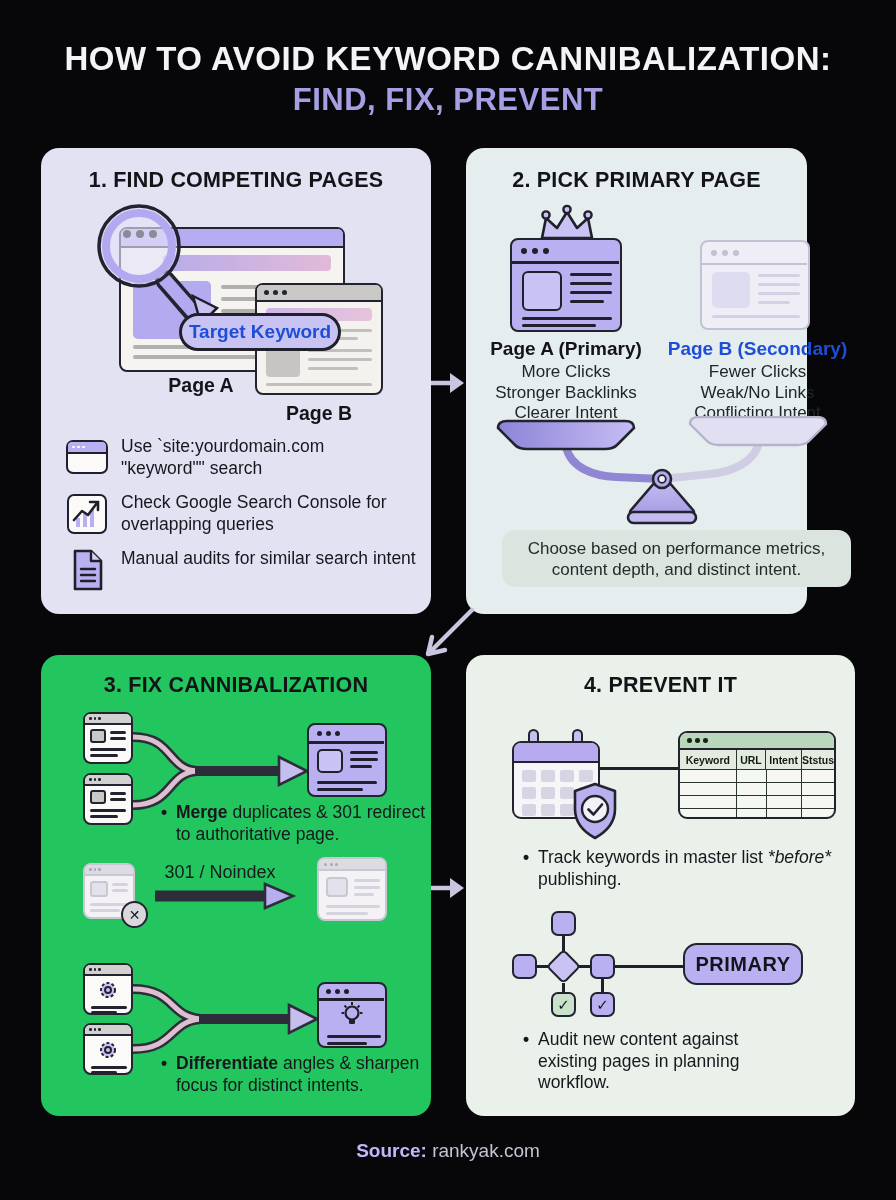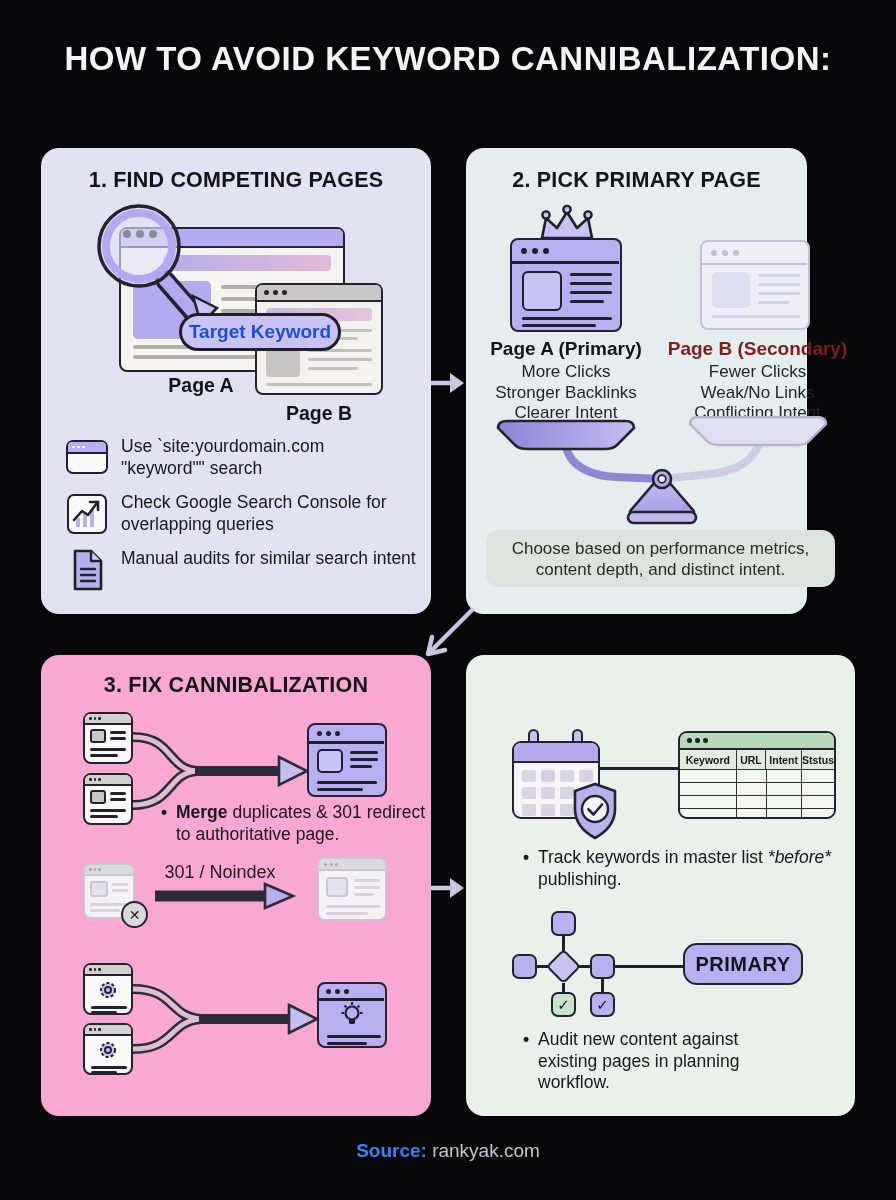--- a/index.html
+++ b/index.html
@@ -24,29 +24,30 @@
 
   .btext{position:absolute;font-size:17.5px;line-height:21.5px;color:#17171d;padding-left:17px;}
   .btext::before{content:"•";position:absolute;left:2px;font-weight:700;}
   .plain{position:absolute;font-size:17.5px;line-height:21.5px;color:#17171d;}
 
   .flowline{position:absolute;background:#20202c;}
   .fsq{position:absolute;border:2.5px solid #23232f;border-radius:7px;box-sizing:border-box;
        display:flex;align-items:center;justify-content:center;font-size:15px;font-weight:700;color:#16161e;}
 
   .footer{left:0;top:1140px;width:896px;font-size:19px;}
-  .footer .src{font-weight:700;color:#3b82f6;}
+  .footer .src{font-weight:700;color:#c4b5fd;}
   .footer .val{color:#c6c3d2;}
 </style>
 </head>
 <body>
 
 <div class="stage">
 
   <div class="abs title1 center">HOW TO AVOID KEYWORD CANNIBALIZATION:</div>
+  <div class="abs title2 center">FIND, FIX, PREVENT</div>
 
   <div class="panel" style="left:41px;top:148px;width:390px;height:466px;background:#e3e2f3;">
     <div class="panel-title" style="top:20px;">1. FIND COMPETING PAGES</div>
 
     <div class="win" style="left:78px;top:79px;width:226px;height:145px;background:#f6f4f1;">
       <div class="winbar" style="height:19px;background:#b6acf1;"></div>
       <div class="ln" style="left:42px;top:26px;width:168px;height:16px;border-radius:4px;background:linear-gradient(90deg,#b7ace9,#e2bad8);"></div>
       <div class="abs" style="left:12px;top:52px;width:78px;height:58px;background:#b4aaf0;border-radius:5px;"></div>
       <div class="ln" style="left:100px;top:56px;width:110px;height:3.5px;background:#b2b0ae;"></div>
       <div class="ln" style="left:100px;top:68px;width:110px;height:3.5px;background:#b2b0ae;"></div>
@@ -156,21 +157,21 @@
       <div class="abs" style="left:0;top:21px;width:105px;height:2px;background:#c3c1d4;"></div>
       <div class="abs" style="left:10px;top:30px;width:38px;height:36px;background:#dedcf0;border-radius:5px;"></div>
       <div class="ln" style="left:56px;top:32px;width:42px;height:3px;background:#d3d1e4;"></div>
       <div class="ln" style="left:56px;top:41px;width:42px;height:3px;background:#d3d1e4;"></div>
       <div class="ln" style="left:56px;top:50px;width:42px;height:3px;background:#d3d1e4;"></div>
       <div class="ln" style="left:56px;top:59px;width:32px;height:3px;background:#d3d1e4;"></div>
       <div class="ln" style="left:10px;top:73px;width:88px;height:3px;background:#d3d1e4;"></div>
     </div>
 
     <div class="abs" style="left:5px;top:190px;width:190px;text-align:center;font-size:19px;font-weight:800;color:#131318;">Page A (Primary)</div>
-    <div class="abs" style="left:194px;top:190px;width:195px;text-align:center;font-size:19px;font-weight:800;color:#7f1d1d;">Page B (Secondary)</div>
+    <div class="abs" style="left:194px;top:190px;width:195px;text-align:center;font-size:19px;font-weight:800;color:#1d4ed8;">Page B (Secondary)</div>
 
     <div class="abs center" style="left:5px;top:214px;width:190px;font-size:17px;line-height:20.5px;color:#22252a;">
       <div>More Clicks</div>
       <div>Stronger Backlinks</div>
       <div>Clearer Intent</div>
     </div>
     <div class="abs center" style="left:194px;top:214px;width:195px;font-size:17px;line-height:20.5px;color:#22252a;">
       <div>Fewer Clicks</div>
       <div>Weak/No Links</div>
       <div>Conflicting Intent</div>
@@ -190,27 +191,27 @@
       <path d="M72,30 C76,52 100,60 122,61 L168,63" fill="none" stroke="#8f87d4" stroke-width="8" stroke-linecap="round"></path>
       <path d="M265,26 C261,46 238,56 216,58 L168,63" fill="none" stroke="#cfcde4" stroke-width="8" stroke-linecap="round"></path>
       <path d="M4,12 Q4,5 13,5 H131 Q140,5 140,12 L123,29 Q119,33 111,33 H33 Q25,33 21,29 Z" fill="url(#gpan)" stroke="#23232f" stroke-width="2.6"></path>
       <path d="M196,8 Q196,1 205,1 H323 Q332,1 332,8 L315,25 Q311,29 303,29 H225 Q217,29 213,25 Z" fill="#e1dff2" stroke="#b5b3cc" stroke-width="2.4"></path>
       <path d="M168,58 L199,94 Q202,98 196,98 H140 Q134,98 137,94 Z" fill="url(#gtri)" stroke="#23232f" stroke-width="2.6"></path>
       <rect x="134" y="96" width="68" height="11" rx="5.5" fill="#c3bbf0" stroke="#23232f" stroke-width="2.6"></rect>
       <circle cx="168" cy="63" r="9" fill="#b4aaf0" stroke="#23232f" stroke-width="2.6"></circle>
       <circle cx="168" cy="63" r="3.8" fill="#f1eff9" stroke="#23232f" stroke-width="1.8"></circle>
     </svg>
 
-    <div class="abs" style="left:20px;top:382px;width:349px;height:57px;background:#dce4e0;border-radius:13px;box-sizing:border-box;
+    <div class="abs" style="left:36px;top:382px;width:349px;height:57px;background:#dce4e0;border-radius:13px;box-sizing:border-box;
                 display:flex;align-items:center;justify-content:center;">
       <div class="center" style="width:320px;font-size:17px;line-height:21px;color:#272b29;">Choose based on performance metrics, content depth, and distinct intent.</div>
     </div>
   </div>
 
-  <div class="panel" style="left:41px;top:655px;width:390px;height:461px;background:#f9a8d4;">
+  <div class="panel" style="left:41px;top:655px;width:390px;height:461px;background:#22c55e;">
     <div class="panel-title" style="top:18px;">3. FIX CANNIBALIZATION</div>
 
     <div class="win" style="left:42px;top:57px;width:50px;height:52px;background:#fbfaf8;">
       <div class="winbar" style="height:11px;background:#d2d1cf;gap:2px;padding-left:4px;">
         <span class="dot" style="width:2.5px;height:2.5px;background:#23232f;"></span>
           <span class="dot" style="width:2.5px;height:2.5px;background:#23232f;"></span>
           <span class="dot" style="width:2.5px;height:2.5px;background:#23232f;"></span>
       </div>
       <div class="abs" style="left:5px;top:15px;width:16px;height:14px;background:#c9c8c6;border:2px solid #23232f;border-radius:3px;box-sizing:border-box;"></div>
       <div class="ln" style="left:25px;top:17px;width:16px;height:2.5px;background:#23232f;"></div>
@@ -363,23 +364,25 @@
         <line x1="13" y1="1" x2="13" y2="4" stroke="#20202c" stroke-width="2"></line>
         <line x1="2.5" y1="12" x2="5" y2="12" stroke="#20202c" stroke-width="2"></line>
         <line x1="21" y1="12" x2="23.5" y2="12" stroke="#20202c" stroke-width="2"></line>
         <line x1="5.5" y1="4.5" x2="7.5" y2="6.5" stroke="#20202c" stroke-width="2"></line>
         <line x1="20.5" y1="4.5" x2="18.5" y2="6.5" stroke="#20202c" stroke-width="2"></line>
       </svg>
       <div class="ln" style="left:8px;top:51px;width:54px;height:2.5px;background:#20202c;"></div>
       <div class="ln" style="left:8px;top:58px;width:40px;height:2.5px;background:#20202c;"></div>
     </div>
 
+    <div class="btext" style="left:118px;top:398px;width:268px;"><span style="font-weight: 800;">Differentiate</span><span> angles &amp; sharpen focus for distinct intents.</span></div>
   </div>
 
   <div class="panel" style="left:466px;top:655px;width:389px;height:461px;background:#e9f1ea;">
+    <div class="panel-title" style="top:18px;">4. PREVENT IT</div>
 
     <div class="abs" style="left:62px;top:74px;width:11px;height:24px;background:#c6c0ee;border:2.5px solid #23232f;border-radius:6px;box-sizing:border-box;"></div>
     <div class="abs" style="left:106px;top:74px;width:11px;height:24px;background:#c6c0ee;border:2.5px solid #23232f;border-radius:6px;box-sizing:border-box;"></div>
     <div class="abs" style="left:46px;top:86px;width:88px;height:78px;background:#f7f5f7;border:2.5px solid #23232f;border-radius:9px;box-sizing:border-box;overflow:hidden;">
       <div style="height:18px;background:#b7aaf0;border-bottom:2.5px solid #23232f;"></div>
       <div class="abs" style="left:8px;top:27px;width:14px;height:12px;background:#d7d5e4;border-radius:2px;"></div>
       <div class="abs" style="left:27px;top:27px;width:14px;height:12px;background:#d7d5e4;border-radius:2px;"></div>
       <div class="abs" style="left:46px;top:27px;width:14px;height:12px;background:#d7d5e4;border-radius:2px;"></div>
       <div class="abs" style="left:65px;top:27px;width:14px;height:12px;background:#d7d5e4;border-radius:2px;"></div>
       <div class="abs" style="left:8px;top:44px;width:14px;height:12px;background:#d7d5e4;border-radius:2px;"></div>

